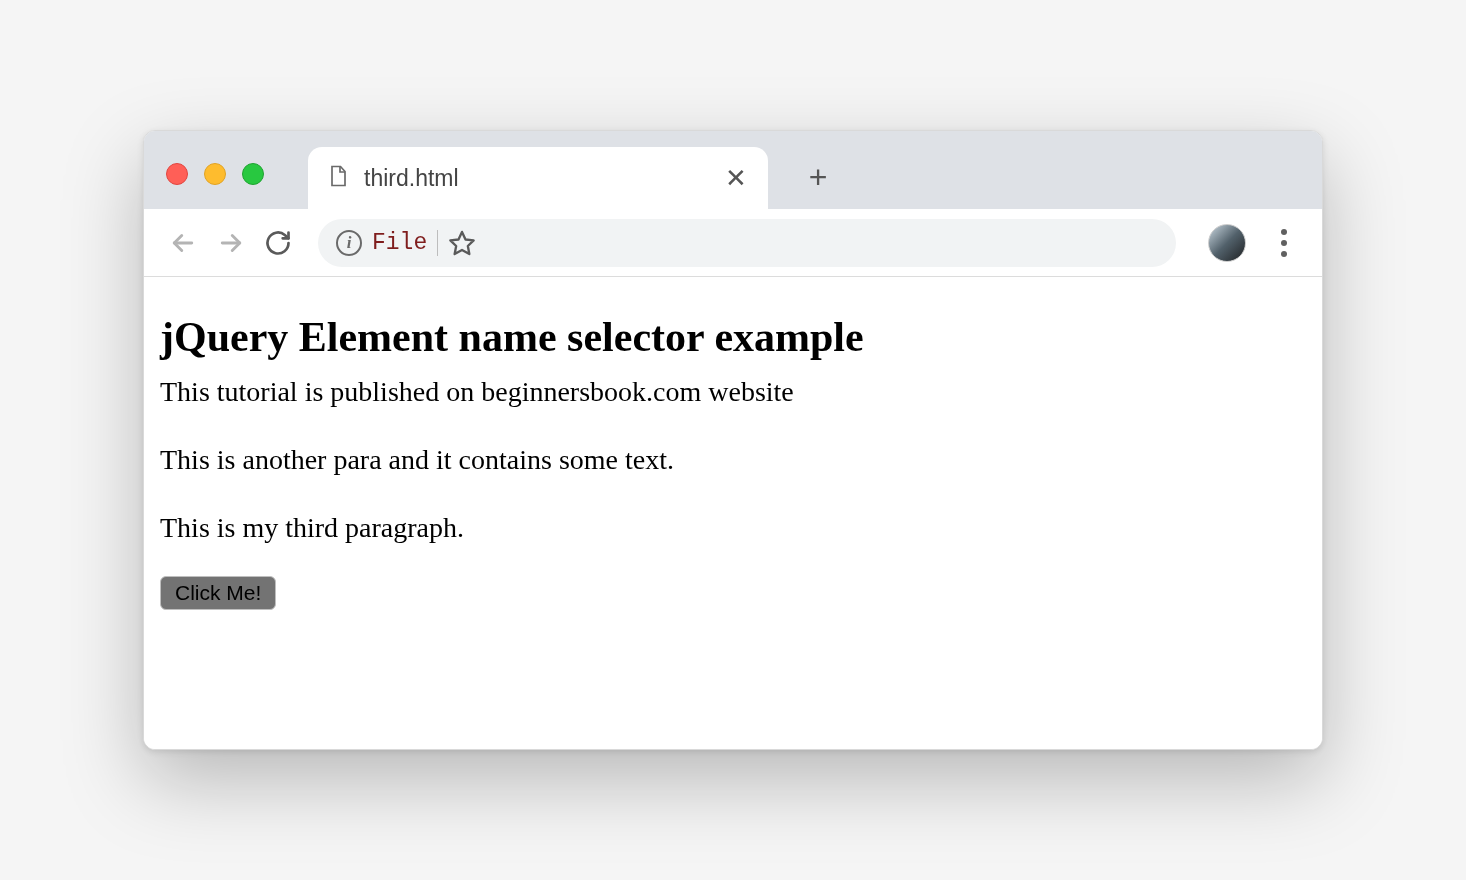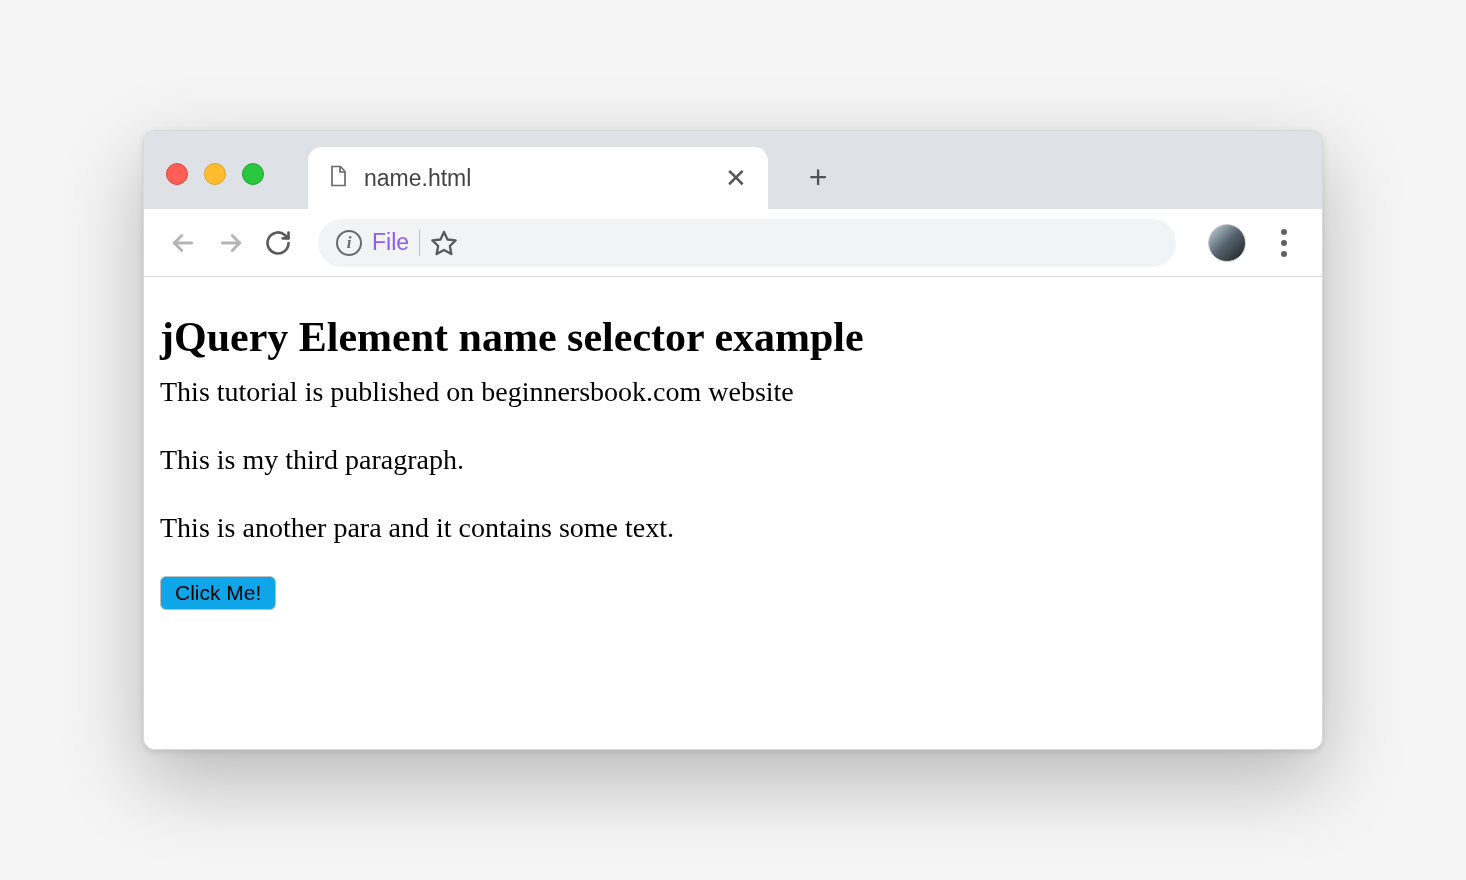--- a/index.html
+++ b/index.html
@@ -110,21 +110,21 @@
     .omnibox .pill-sep {
       width: 1px; height: 26px; background: #bdbdbd;
     }
     .omnibox .url-text {
       flex: 1;
       white-space: nowrap;
       overflow: hidden;
       text-overflow: ellipsis;
       color: #4a4a4a;
     }
-    .omnibox .file-label { color: #8b5cf6; }
+    .omnibox .file-label { color: #7f1d1d; font-family: Liberation Mono, monospace; }
     .star-btn svg { width: 28px; height: 28px; }
     .profile-avatar {
       width: 38px; height: 38px; border-radius: 50%;
       background: linear-gradient(135deg,#c9d6df 0%, #52616b 50%, #1e2022 100%);
       border: 1px solid #ccc;
       margin: 0 6px;
       cursor: pointer;
     }
     .menu-dots {
       width: 28px;
@@ -151,21 +151,21 @@
     }
     .content p {
       font-size: 28px;
       margin: 5px 0 30px 0;
       line-height: 1.35;
     }
     .demo-button {
       font-family: -apple-system, Arial, sans-serif;
       font-size: 21px;
       padding: 4px 14px;
-      background: #0ea5e9;
+      background: #737373;
       border: 1px solid #bfbfbf;
       border-radius: 6px;
       cursor: pointer;
     }
     .info-icon-circle {
       width: 26px; height: 26px; border: 2.2px solid #6a6a6a; border-radius: 50%;
       display: flex; align-items: center; justify-content: center;
       font-family: Georgia, serif; font-style: italic; font-weight: bold;
       font-size: 17px; color: #6a6a6a;
     }
@@ -181,21 +181,21 @@
       <div class="light yellow"></div>
       <div class="light green"></div>
     </div>
     <div class="tab">
       <span class="file-icon">
         <svg viewBox="0 0 24 24" fill="none" stroke="#6a6a6a" stroke-width="1.7">
           <path d="M6 2.5h8.5L19 7.5V21.5H6z"></path>
           <path d="M14 2.5v5.5h5"></path>
         </svg>
       </span>
-      <span class="tab-title">name.html</span>
+      <span class="tab-title">third.html</span>
       <span class="tab-close">✕</span>
     </div>
     <div class="new-tab-btn">+</div>
   </div>
 
   <div class="toolbar">
     <div class="nav-arrow disabled">
       <svg width="30" height="30" viewBox="0 0 24 24" fill="none" stroke="currentColor" stroke-width="2.3" stroke-linecap="round" stroke-linejoin="round">
           <path d="M19 12H5"></path>
           <path d="M11 18l-6-6 6-6"></path>
@@ -232,18 +232,18 @@
         <span></span>
           <span></span>
           <span></span>
       </div>
     </div>
   </div>
 
   <div class="content">
     <h2>jQuery Element name selector example</h2>
     <p>This tutorial is published on beginnersbook.com website</p>
+    <p>This is another para and it contains some text.</p>
     <p>This is my third paragraph.</p>
-    <p>This is another para and it contains some text.</p>
     <button class="demo-button">Click Me!</button>
   </div>
 
 </div>
 
 </body></html>

